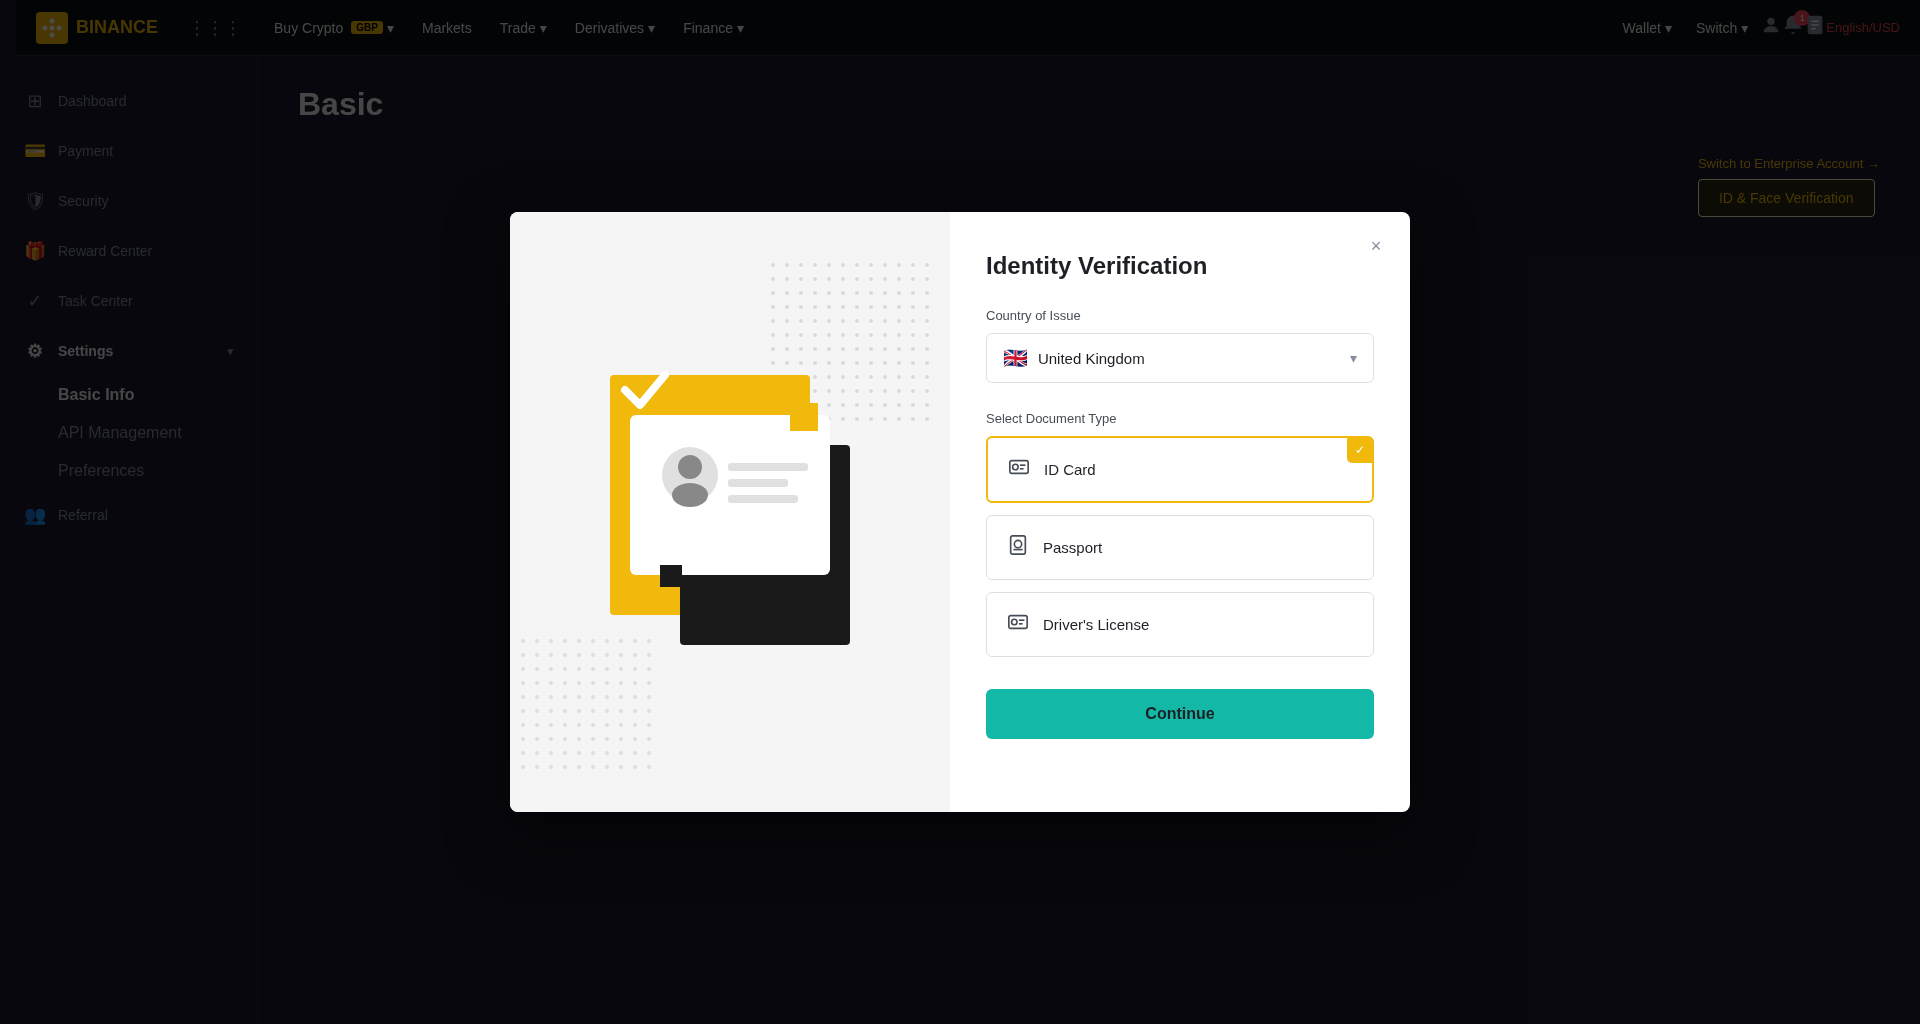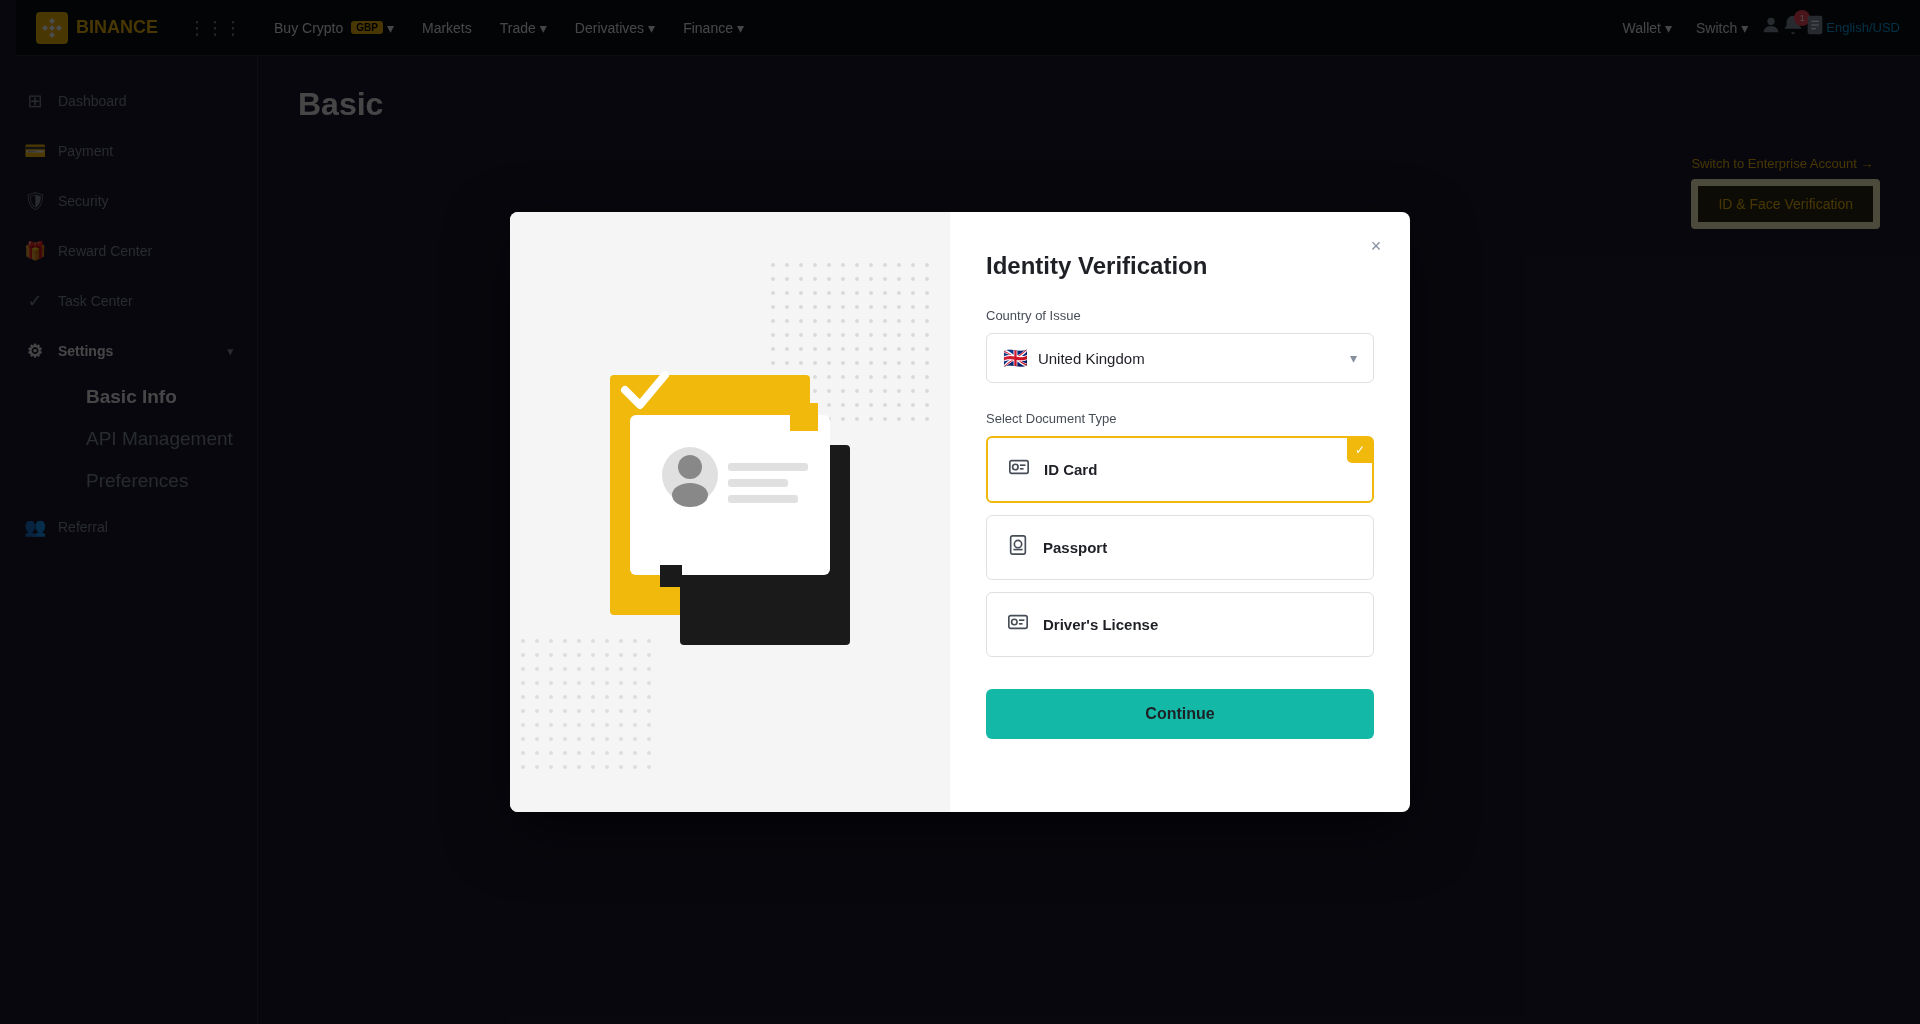--- a/index.html
+++ b/index.html
@@ -14,51 +14,51 @@
     .navbar-logo { display: flex; align-items: center; gap: 8px; margin-right: 30px; }
     .logo-icon { width: 32px; height: 32px; }
     .logo-text { color: #f0b90b; font-size: 18px; font-weight: 700; }
     .navbar-grid { color: #848e9c; margin-right: 20px; font-size: 18px; cursor: pointer; }
     .navbar-items { display: flex; align-items: center; gap: 4px; flex: 1; }
     .nav-item { color: #eaecef; font-size: 14px; padding: 8px 12px; cursor: pointer; display: flex; align-items: center; gap: 4px; }
     .nav-badge { background: #f0b90b; color: #000; font-size: 10px; font-weight: 700; padding: 1px 5px; border-radius: 3px; margin-left: 4px; }
     .navbar-right { display: flex; align-items: center; }
     .nav-icon-btn { color: #848e9c; font-size: 20px; cursor: pointer; position: relative; }
     .notif-badge { position: absolute; top: -4px; right: -6px; background: #f6465d; color: #fff; font-size: 9px; border-radius: 50%; width: 16px; height: 16px; display: flex; align-items: center; justify-content: center; }
-    .nav-lang { color: #0ea5e9; font-size: 13px; cursor: pointer; }
+    .nav-lang { color: #ef4444; font-size: 13px; cursor: pointer; }
 
     
     .page-bg {
       position: fixed; top: 56px; left: 0; right: 0; bottom: 0;
       background: #1a1a2e; display: flex;
     }
 
     
     .sidebar {
       width: 258px; background: #1a1a2e; padding: 20px 0;
       border-right: 1px solid #2b2f36; flex-shrink: 0;
     }
     .sidebar-item {
       display: flex; align-items: center; gap: 12px;
       padding: 14px 24px; color: #848e9c; font-size: 14px; cursor: pointer;
     }
     .sidebar-item.active { color: #eaecef; font-weight: 600; }
     .sidebar-item-icon { font-size: 18px; width: 22px; text-align: center; }
     .sidebar-sub { padding-left: 58px; }
-    .sidebar-sub-item { padding: 10px 24px 10px 0; color: #848e9c; font-size: 19px; cursor: pointer; margin-left: 28px; }
+    .sidebar-sub-item { padding: 10px 24px 10px 0; color: #848e9c; font-size: 16px; cursor: pointer; }
     .sidebar-sub-item.active { color: #eaecef; font-weight: 600; }
 
     
     .main-content {
       flex: 1; padding: 30px 40px; color: #eaecef; overflow: auto;
     }
     .page-title { font-size: 32px; font-weight: 700; color: #eaecef; margin-bottom: 24px; }
     .enterprise-link { color: #f0b90b; font-size: 13px; cursor: pointer; text-decoration: none; }
     .verify-btn {
-      background: #2b2716; border: 7px solid #fef9c3; color: #f0b90b;
+      background: #2b2716; border: 1px solid #fef9c3; color: #f0b90b;
       padding: 10px 20px; border-radius: 4px; font-size: 14px; cursor: pointer;
       margin-top: 8px; white-space: nowrap;
     }
 
     
     .overlay {
       position: fixed; top: 0; left: 0; right: 0; bottom: 0;
       background: rgba(0,0,0,0.7); z-index: 200;
     }
 
@@ -104,21 +104,21 @@
     .dropdown-arrow { color: #848e9c; font-size: 14px; }
 
     
     .doc-option {
       border: 1px solid #e0e0e0; border-radius: 6px; padding: 18px 20px;
       margin-bottom: 12px; cursor: pointer; display: flex; align-items: center;
       gap: 14px; transition: border-color 0.2s; position: relative;
     }
     .doc-option.selected { border: 2px solid #f0b90b; }
     .doc-option-icon { font-size: 20px; color: #474d57; }
-    .doc-option-text { font-size: 15px; color: #1e2026; font-weight: 700; }
+    .doc-option-text { font-size: 15px; color: #1e2026; font-weight: 400; }
     .selected-check {
       position: absolute; top: -1px; right: -1px;
       width: 26px; height: 26px; background: #f0b90b;
       border-radius: 0 5px 0 5px;
       display: flex; align-items: center; justify-content: center;
       font-size: 12px; color: #fff;
     }
 
     
     .continue-btn {

